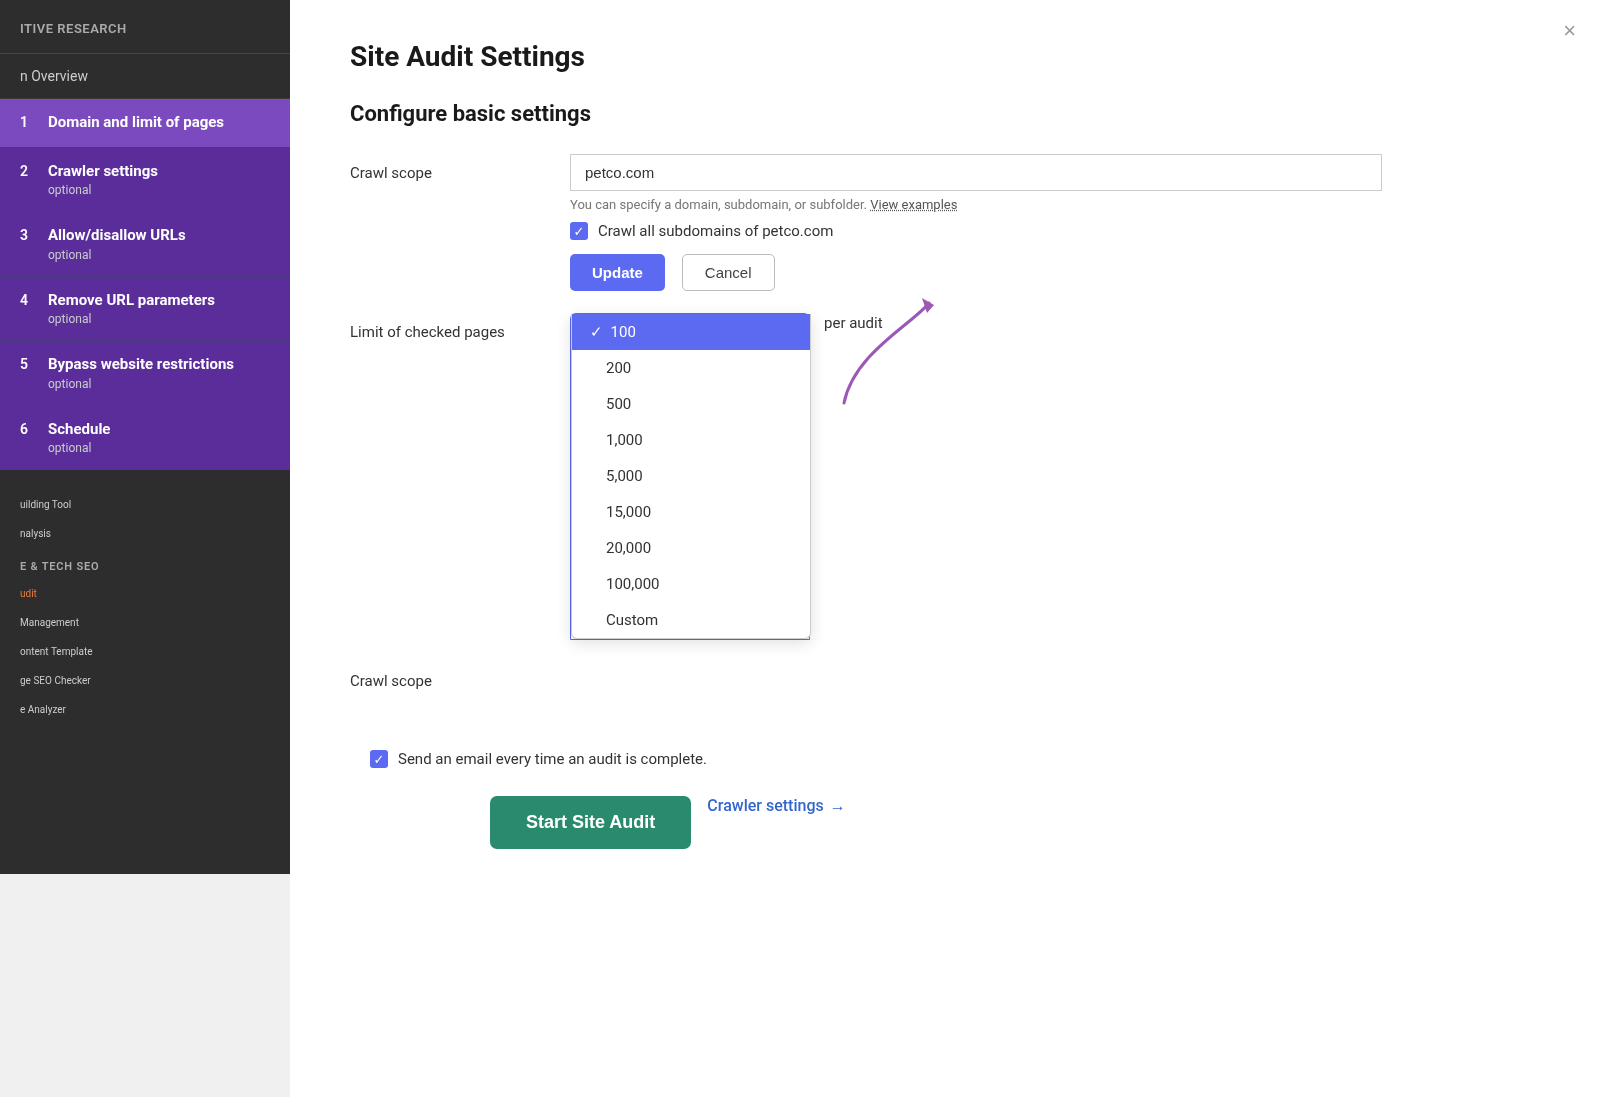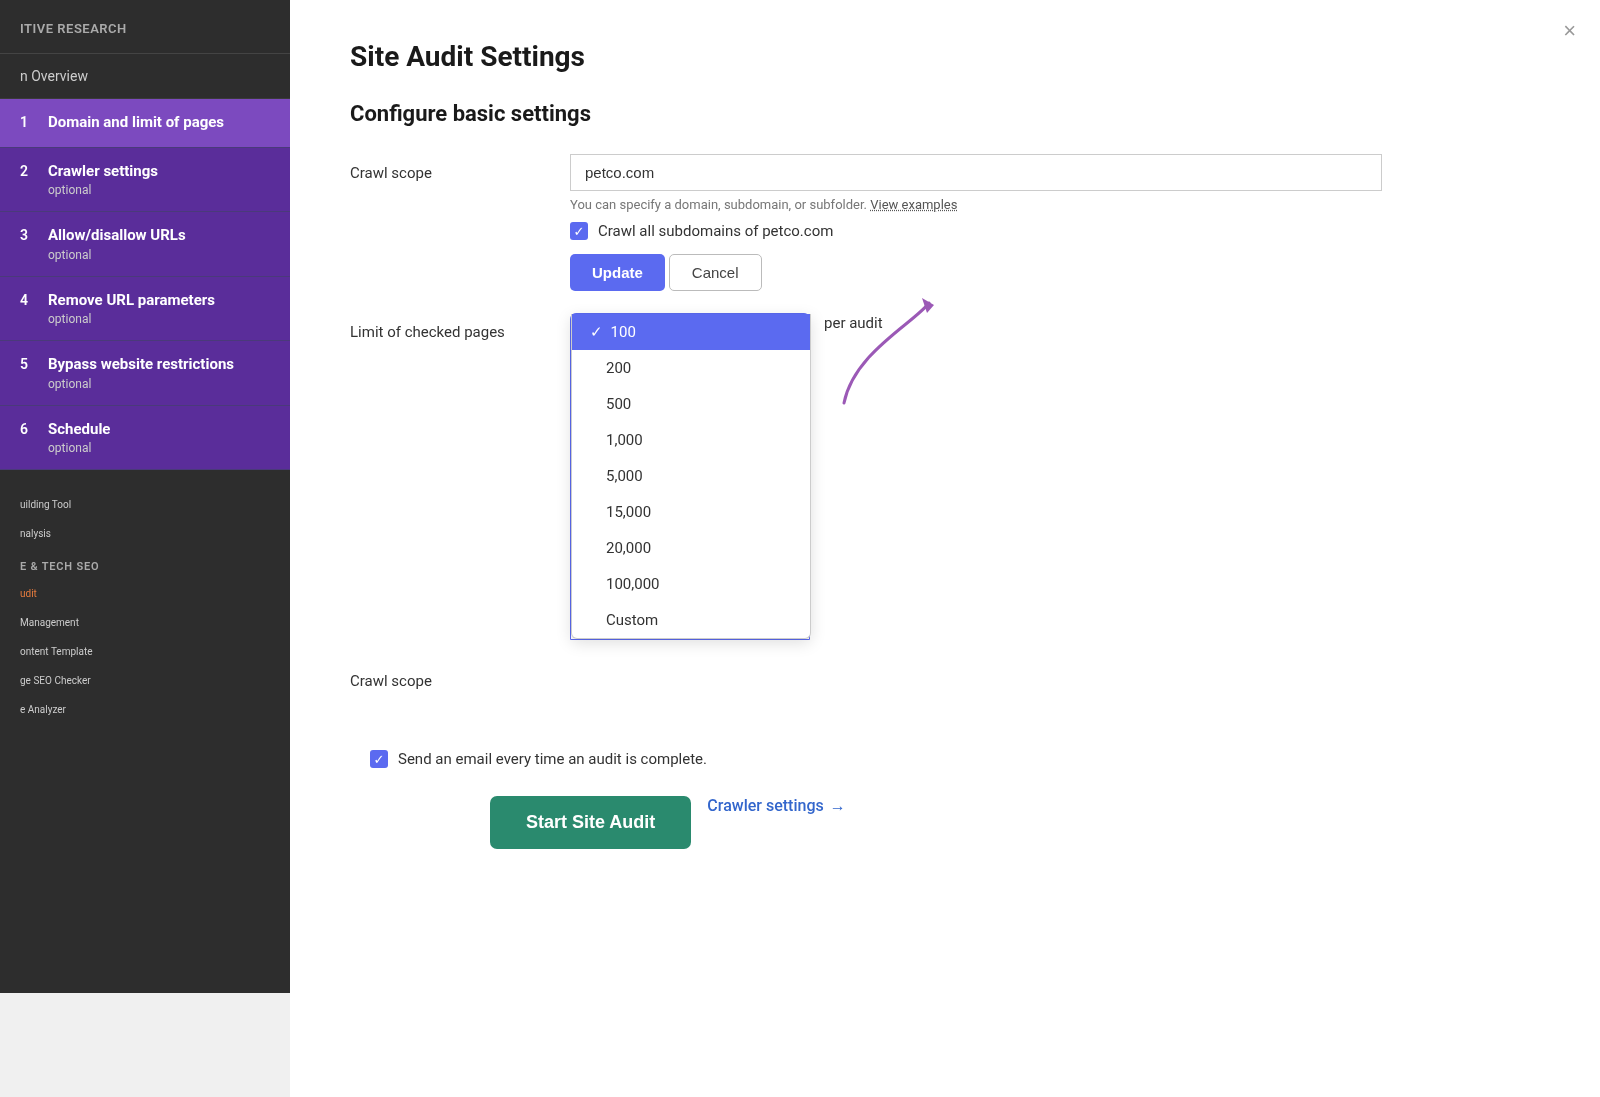--- a/index.html
+++ b/index.html
@@ -9,21 +9,21 @@
       width: 1600px;
       height: 1097px;
       overflow: hidden;
       display: flex;
     }
 
     
     .sidebar {
       width: 290px;
       min-width: 290px;
-      height: 993px;
+      height: 874px;
       background: #2d2d2d;
       display: flex;
       flex-direction: column;
       overflow: hidden;
     }
 
     .sidebar-top {
       padding: 18px 20px 16px 20px;
       border-bottom: 1px solid #444;
     }
@@ -209,21 +209,21 @@
       min-width: 18px;
     }
 
     .checkbox-label {
       font-size: 15px;
       color: #333;
     }
 
     .btn-row {
       display: flex;
-      gap: 4px;
+      gap: 17px;
       margin-top: 4px;
     }
 
     .btn-update {
       background: #5b6af0;
       color: #fff;
       border: none;
       border-radius: 5px;
       padding: 9px 22px;
       font-size: 15px;

